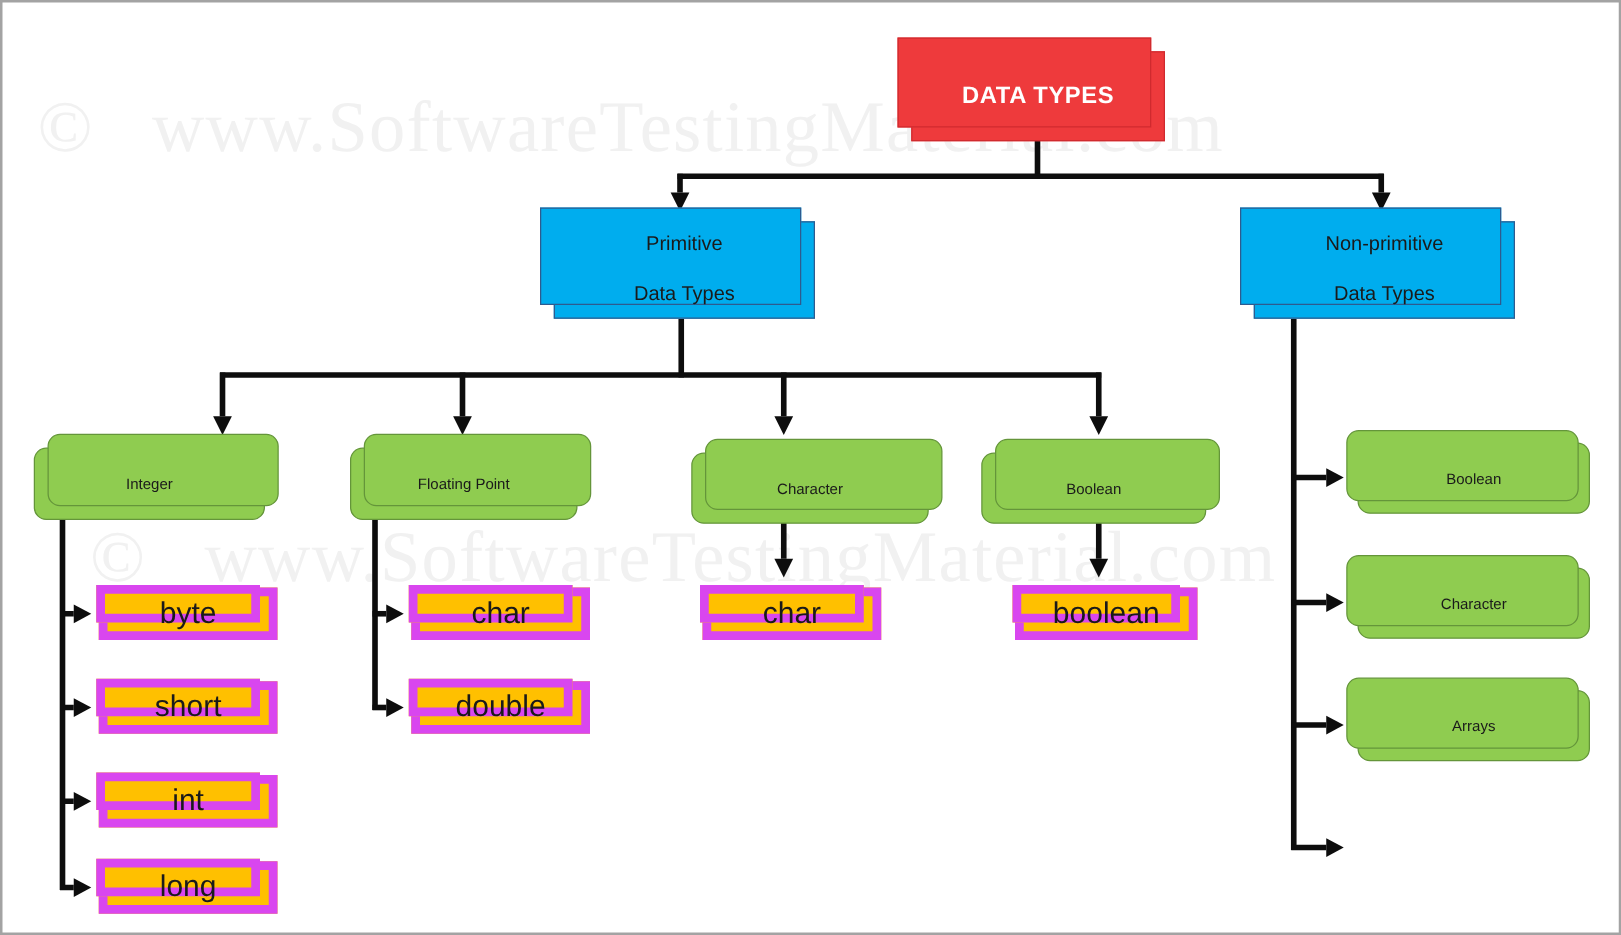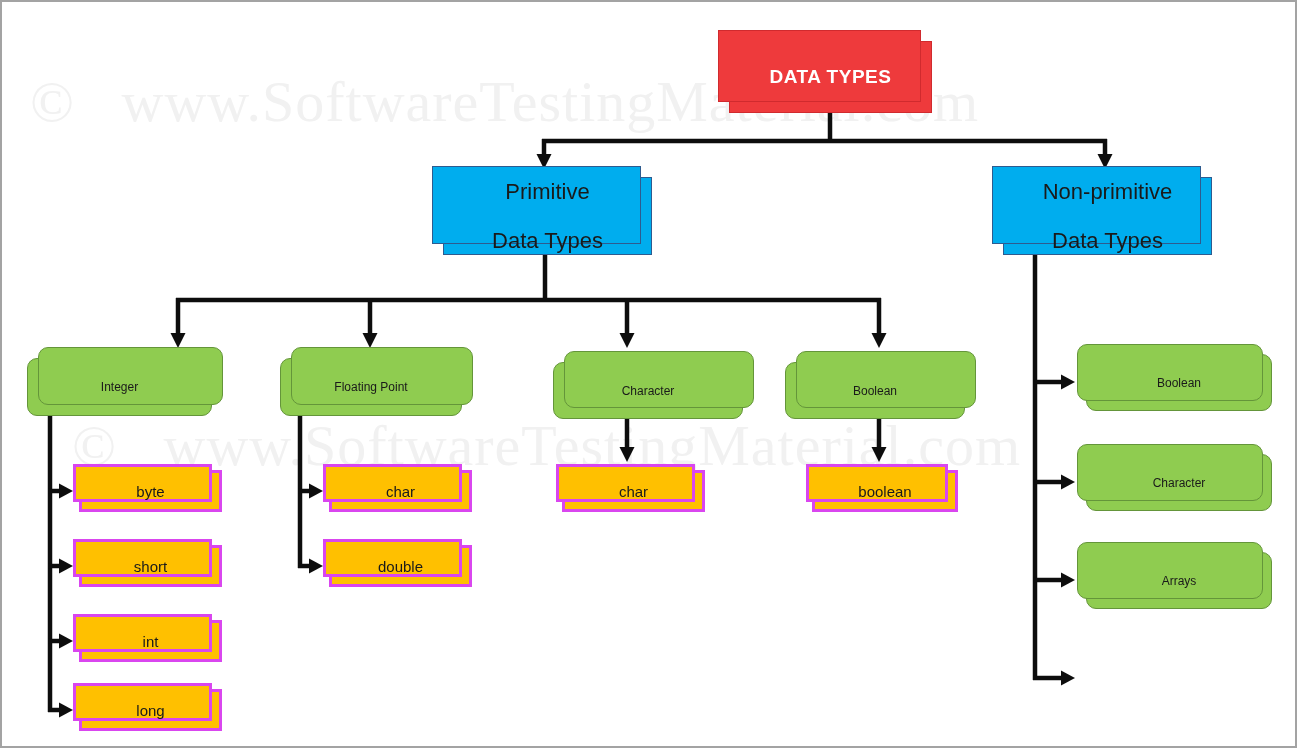--- a/index.html
+++ b/index.html
@@ -26,28 +26,28 @@
     text-align:center; color:#1a1a1a;
   }
   .card::before {
     content:""; position:absolute; inset:-1px; z-index:-1;
     background:inherit; border:inherit; border-radius:inherit;
     transform:translate(-11px,-11px);
   }
   .red    { background:var(--root-red,#ee3a3c); border:1px solid #d02a2e; color:#ffffff;
             font-weight:bold; font-size:19px; letter-spacing:.5px; }
   .blue   { background:var(--level1-blue,#00adee); border:1px solid #2e5b8f;
-            font-size:22px; line-height:1.5;gap:16px; }
+            font-size:16px; line-height:1.5;gap:16px; }
   .green  { background:var(--category-green,#8fcc50); border:1px solid #64953a;
             font-size:12px; }
   .round  { border-radius:10px; }
   .green.row::before { transform:translate(11px,-11px); }
   .green.col::before { transform:translate(-9px,-10px); }
-  .orange { background:var(--leaf-orange,#ffc000); border:3px solid #d946ef;
-            font-size:15px; }
+  .orange { background:var(--leaf-orange,#ffc000); border:7px solid #d946ef;
+            font-size:24px; }
   .orange::before { transform:translate(-8px,-8px); }
 </style>
 </head>
 <body>
 
 <div class="canvas">
 
   <div class="watermark wm1">©   www.SoftwareTestingMaterial.com</div>
   <div class="watermark wm2">©   www.SoftwareTestingMaterial.com</div>
 

